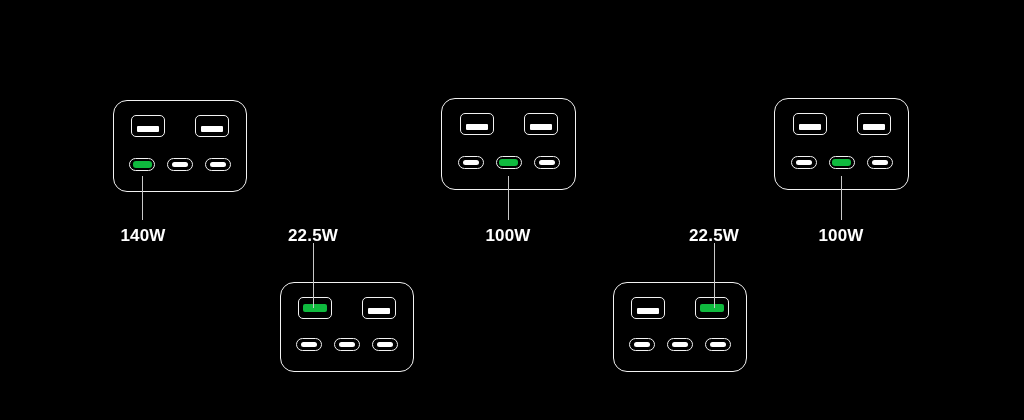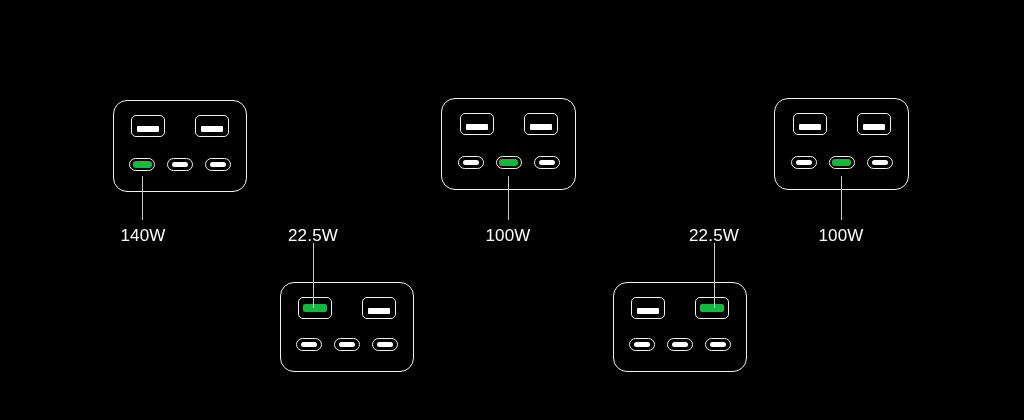--- a/index.html
+++ b/index.html
@@ -16,20 +16,21 @@
     background: #000000;
   }
 
   #stage {
     position: absolute;
     left: 0;
     top: 0;
     width: 1024px;
     height: 420px;
     background: #000000;
+    font-weight: bold;
   }
 
   
   .device {
     position: absolute;
     box-sizing: border-box;
     border: 1.4px solid #f2f2f2;
     border-radius: 14px;
     background: #000000;
   }

